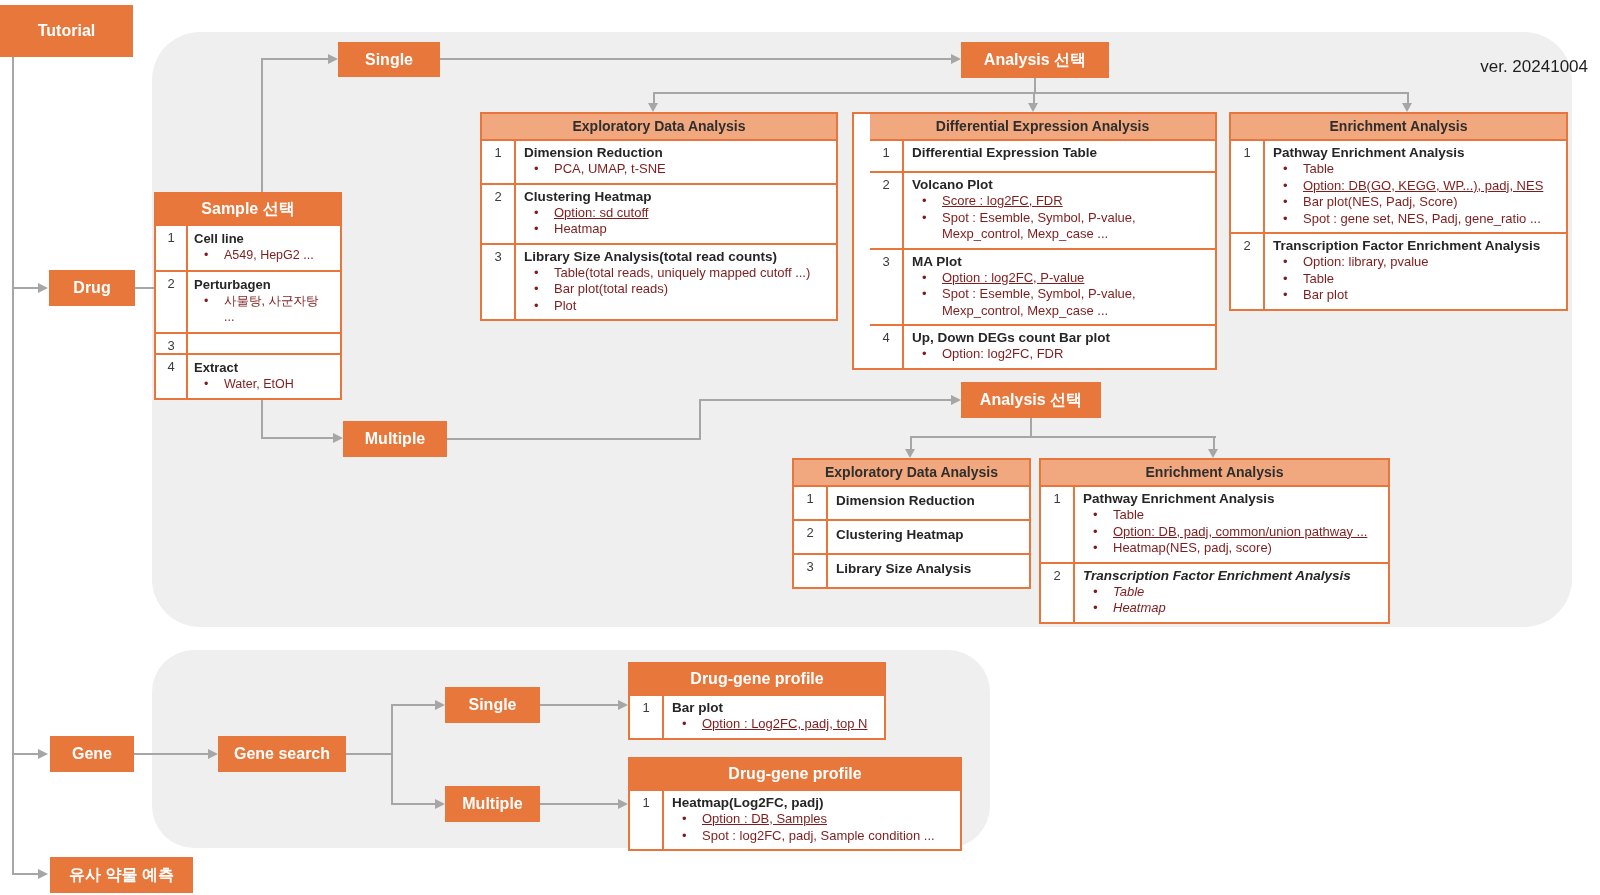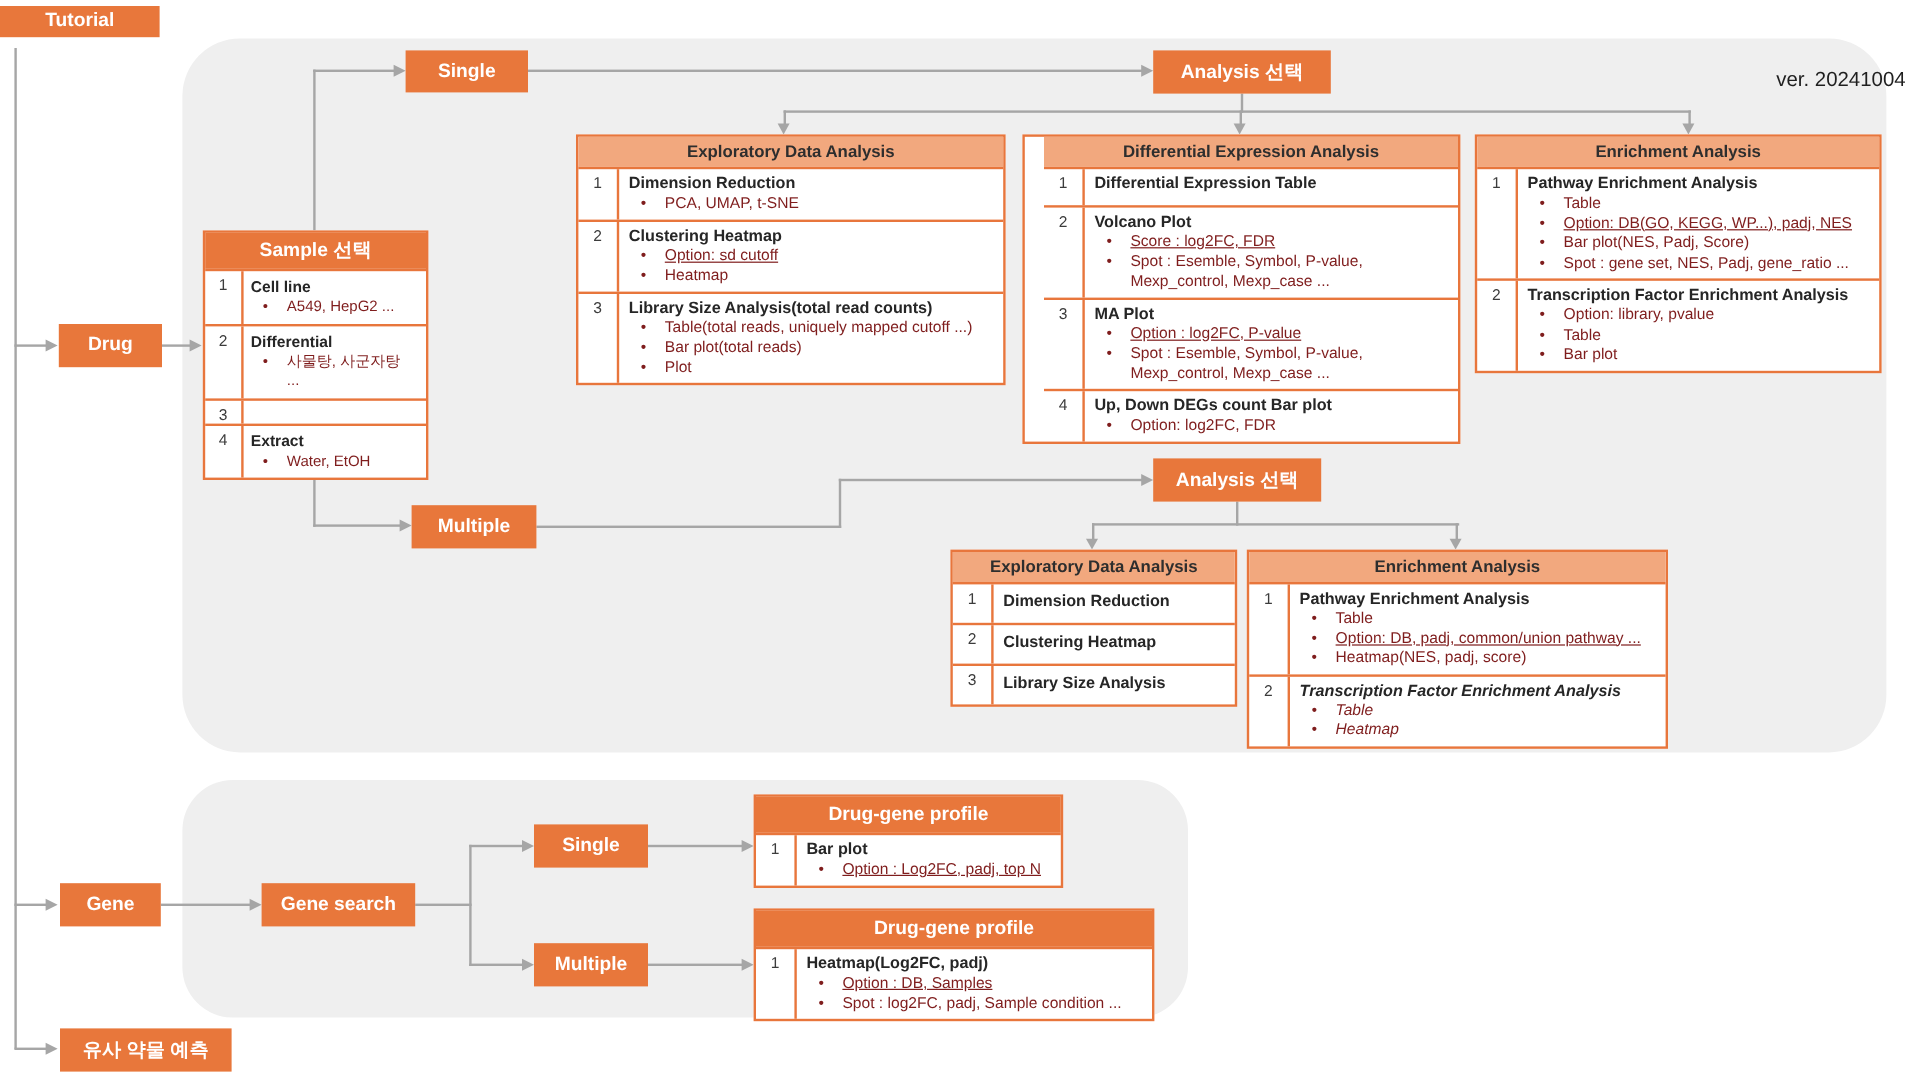--- a/index.html
+++ b/index.html
@@ -109,47 +109,47 @@
   <div class="hl" style="left:391px; top:704px; width:45px;"></div>
   <div class="ar" style="left:435px; top:700px;"></div>
   <div class="hl" style="left:391px; top:803px; width:45px;"></div>
   <div class="ar" style="left:435px; top:799px;"></div>
 
   <div class="hl" style="left:540px; top:704px; width:79px;"></div>
   <div class="ar" style="left:618px; top:700px;"></div>
   <div class="hl" style="left:540px; top:803px; width:79px;"></div>
   <div class="ar" style="left:618px; top:799px;"></div>
 
-  <div class="btn" style="left:0; top:5px; width:133px; height:26px;">Tutorial</div>
+  <div class="btn" style="left:0; top:5px; width:133px; height:52px;">Tutorial</div>
   <div class="btn" style="left:49px; top:270px; width:86px; height:36px;">Drug</div>
   <div class="btn" style="left:50px; top:736px; width:84px; height:36px;">Gene</div>
   <div class="btn" style="left:50px; top:857px; width:143px; height:36px;">유사 약물 예측</div>
   <div class="btn" style="left:338px; top:42px; width:102px; height:35px;">Single</div>
   <div class="btn" style="left:961px; top:42px; width:148px; height:36px;">Analysis 선택</div>
   <div class="btn" style="left:343px; top:421px; width:104px; height:36px;">Multiple</div>
   <div class="btn" style="left:961px; top:382px; width:140px; height:36px;">Analysis 선택</div>
   <div class="btn" style="left:218px; top:736px; width:128px; height:36px;">Gene search</div>
   <div class="btn" style="left:445px; top:687px; width:95px; height:36px;">Single</div>
   <div class="btn" style="left:445px; top:786px; width:95px; height:36px;">Multiple</div>
 
-  <div class="tbl sample" style="left:169px; top:192px; width:188px;">
+  <div class="tbl sample" style="left:154px; top:192px; width:188px;">
     <div class="thead solid">Sample 선택</div>
     <div class="trow">
       <div class="num">1</div>
       <div class="cell">
         <div class="title">Cell line</div>
         <ul class="bullets">
             <li>A549, HepG2 ...</li>
           </ul>
       </div>
     </div>
     <div class="trow">
       <div class="num">2</div>
       <div class="cell">
-        <div class="title">Differential</div>
+        <div class="title">Perturbagen</div>
         <ul class="bullets">
             <li>사물탕, 사군자탕 ...</li>
           </ul>
       </div>
     </div>
     <div class="trow">
       <div class="num">3</div>
     </div>
     <div class="trow">
       <div class="num">4</div>

